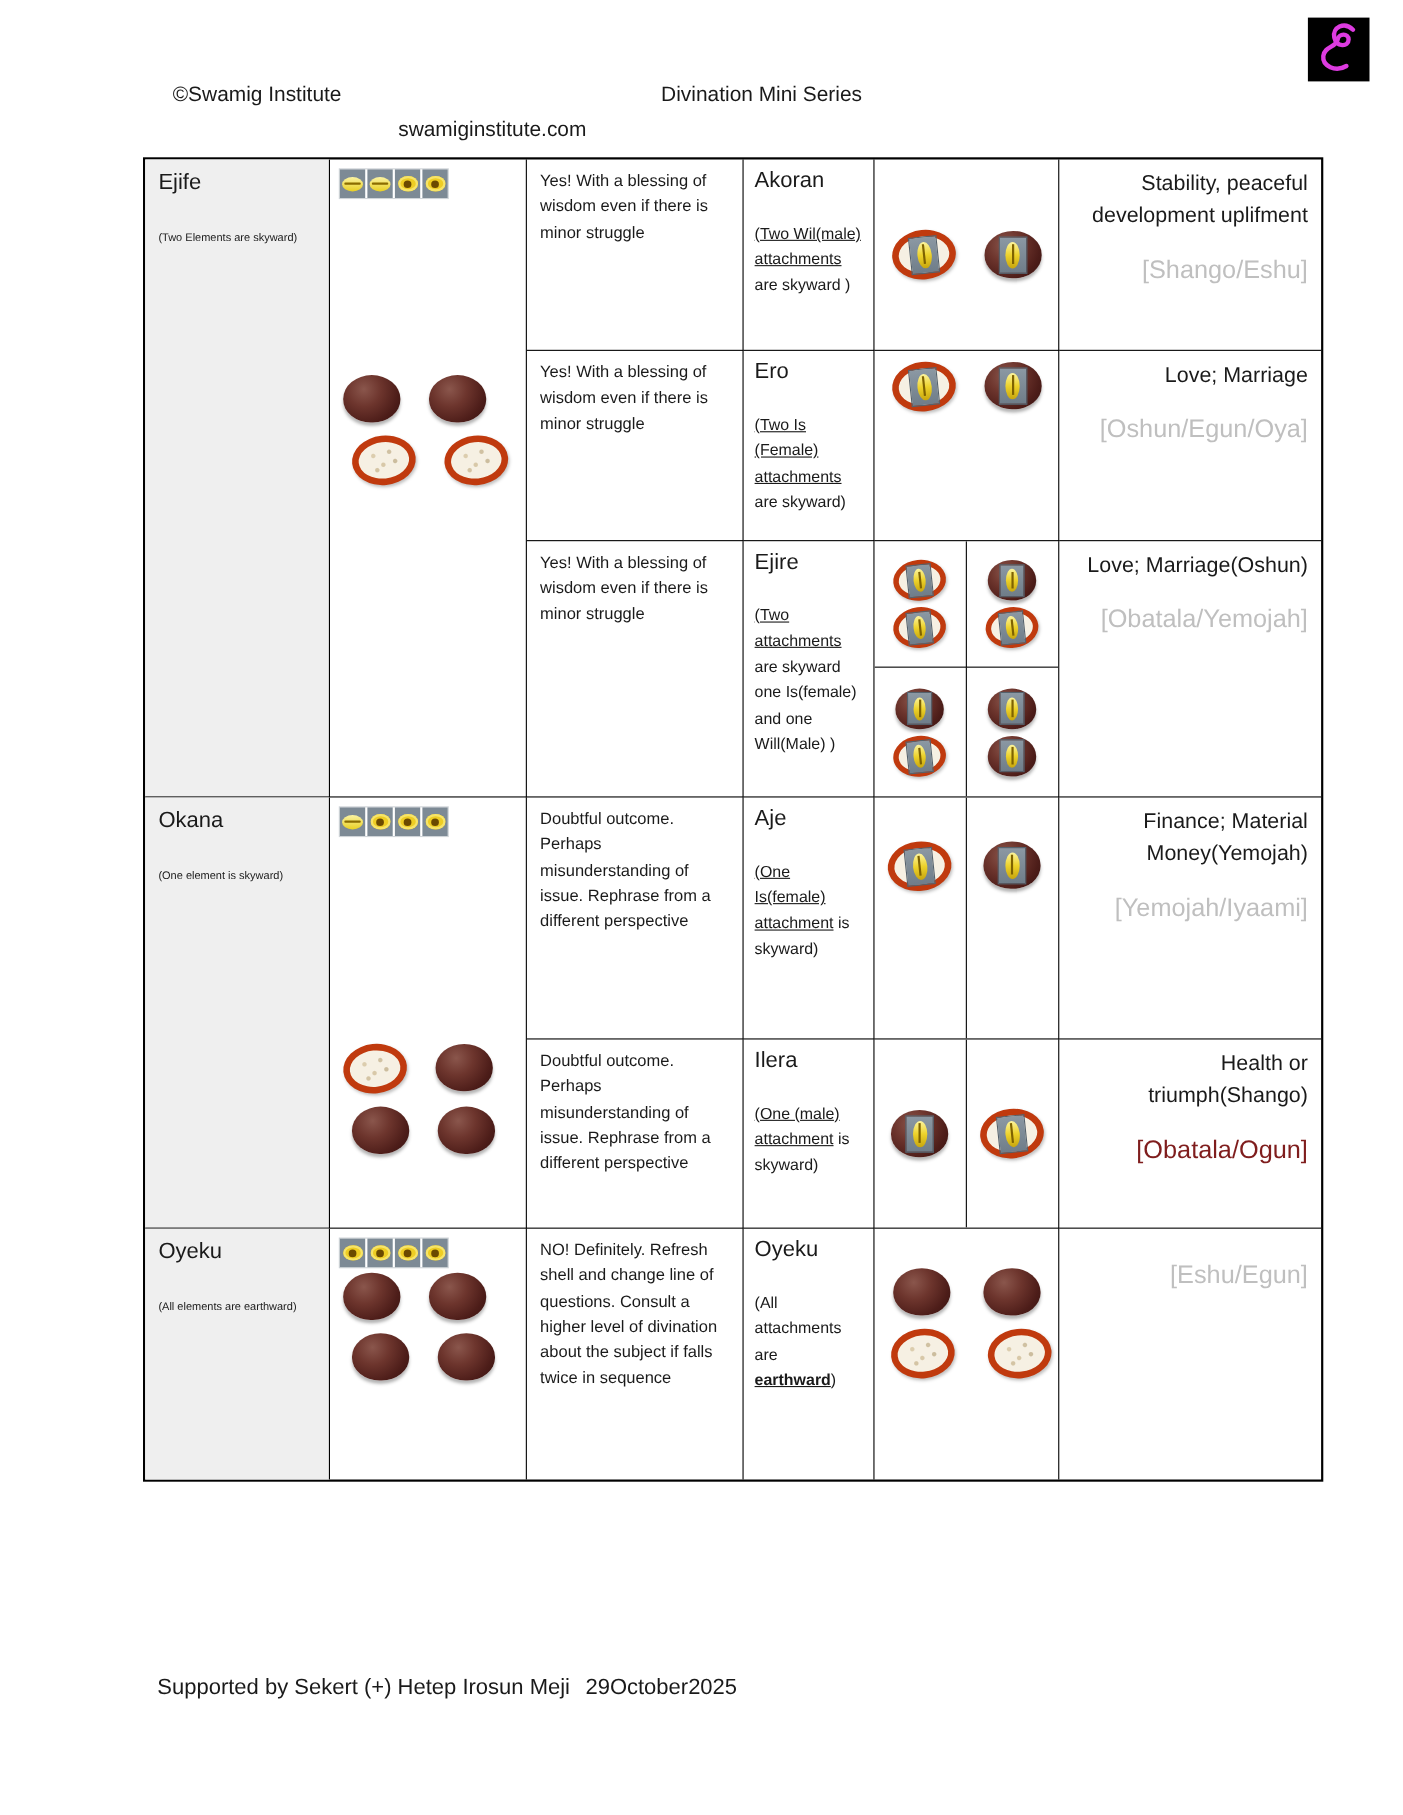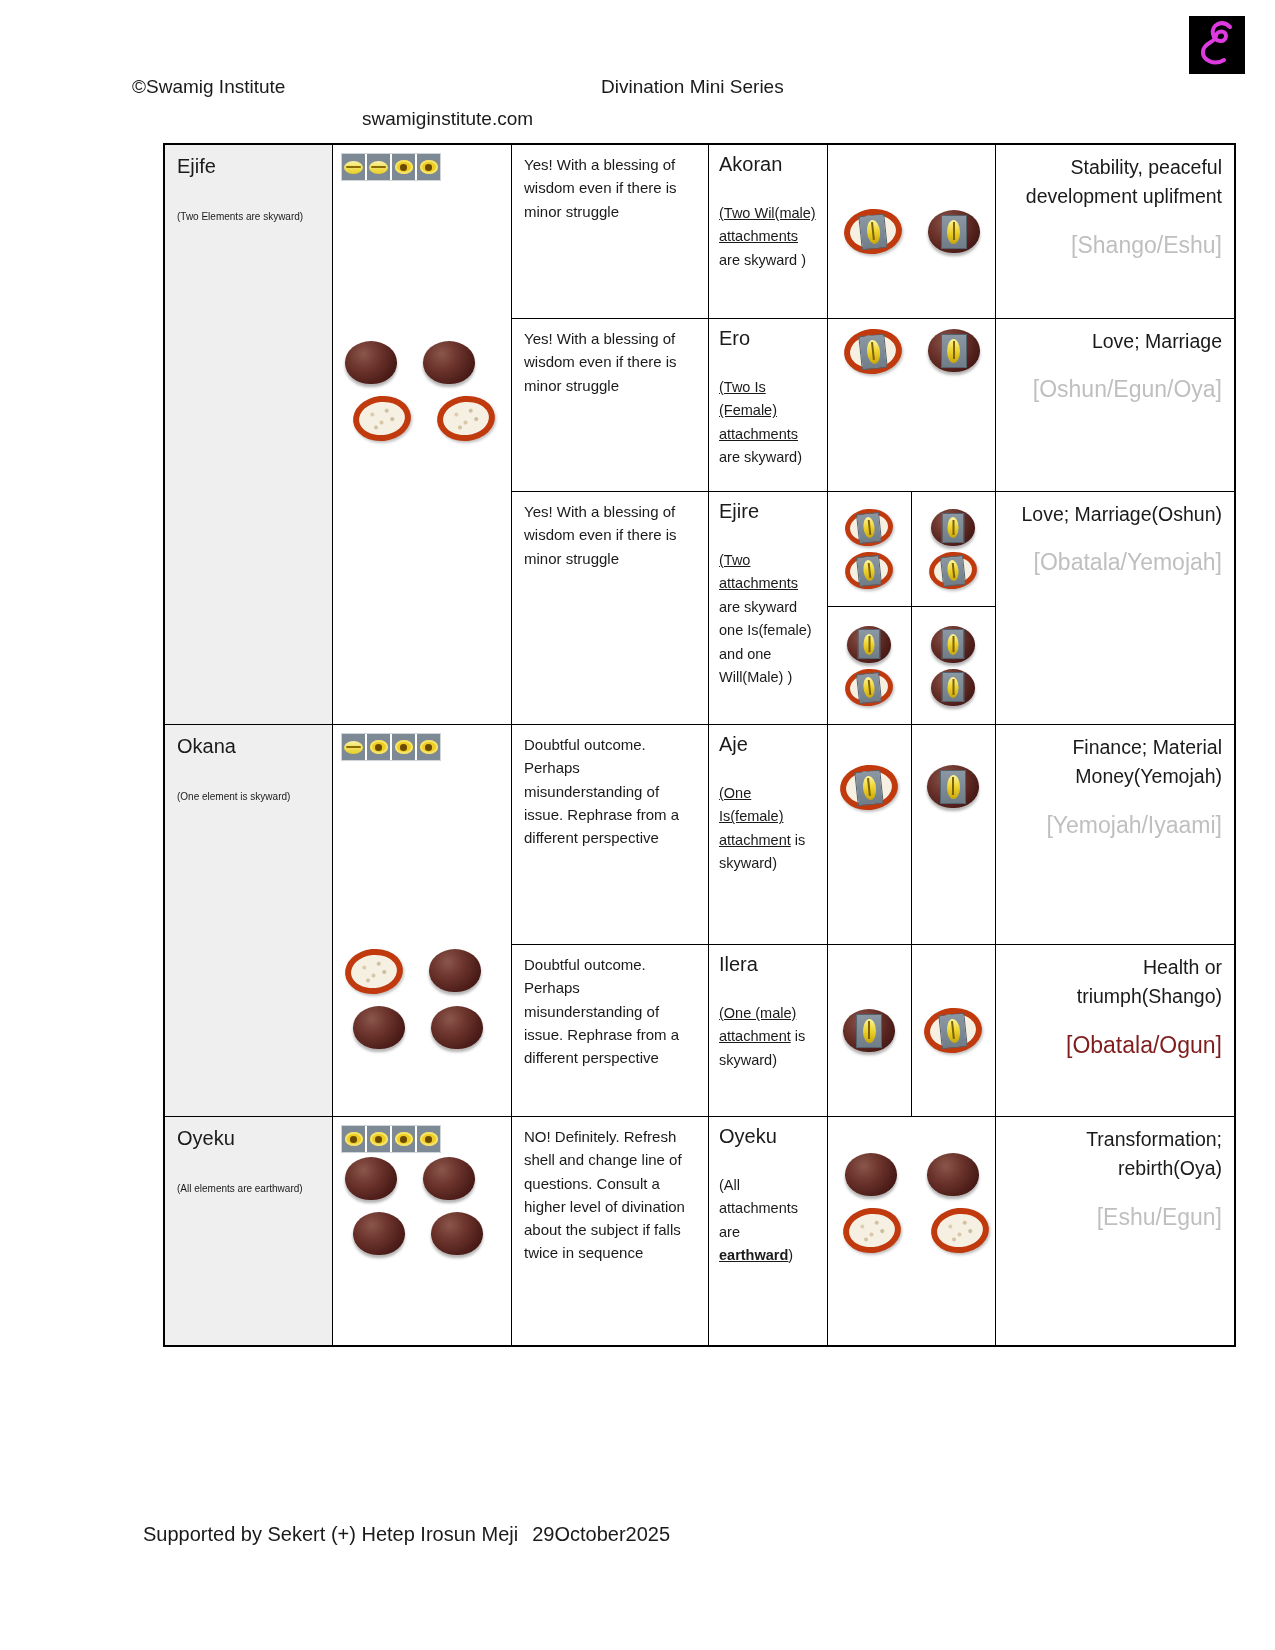--- a/index.html
+++ b/index.html
@@ -1,30 +1,30 @@
 <!DOCTYPE html>
 <html><head>
 <meta charset="utf-8">
 <style>
   html,body{margin:0;padding:0;background:#ffffff;}
   .page{position:relative;width:1275px;height:1650px;background:#ffffff;
         font-family:"Liberation Sans",sans-serif;color:#1a1a1a;}
 
   
   .hdr-item{position:absolute;top:76px;font-size:19px;white-space:nowrap;}
-  .hdr-copyright{left:132px;}
+  .hdr-copyright{left:157px;}
   .hdr-website{left:362px;margin-top:32px;}
   .hdr-series{left:601px;}
   .logo{position:absolute;left:1189px;top:16px;width:56px;height:58px;background:#000;}
 
   
   .dtable{position:absolute;left:130px;top:143px;border:2px solid #000;background:#fff;
           display:grid;
           grid-template-columns:168px 179px 197px 119px 168px 238px;
-          grid-template-rows:174px 173px 233px 220px 172px 228px;margin-left:33px;}
+          grid-template-rows:174px 173px 233px 220px 172px 228px;}
   .cell{border-right:1px solid #000;border-bottom:1px solid #000;box-sizing:border-box;
         position:relative;overflow:hidden;}
   .no-br{border-right:none;}
   .no-bb{border-bottom:none;}
 
   
   .odu{background:#efefef;padding:10px 12px;}
   .odu-title{font-size:20px;}
   .odu-note{font-size:10px;line-height:1.45;margin-top:32px;max-width:136px;}
 
@@ -376,21 +376,20 @@
     </div>
     <div class="cell meaning-cell no-br" style="grid-area:4/6/5/7">
       <div class="meaning">Finance; Material Money(Yemojah)</div>
       <div class="orishas" style="color: rgb(191, 191, 191);">[Yemojah/Iyaami]</div>
     </div>
     <div class="cell meaning-cell no-br" style="grid-area:5/6/6/7">
       <div class="meaning">Health or triumph(Shango)</div>
       <div class="orishas" style="color: #7f1d1d;">[Obatala/Ogun]</div>
     </div>
     <div class="cell meaning-cell no-br no-bb" style="grid-area:6/6/7/7">
-      <div class="meaning">Transformation; rebirth(Oya)</div>
       <div class="orishas" style="color: rgb(191, 191, 191);">[Eshu/Egun]</div>
     </div>
 
   </div>
 
   <div class="footer">
     <span>Supported by Sekert (+) Hetep Irosun Meji</span><span class="date">29October2025</span>
   </div>
 
 </div>

